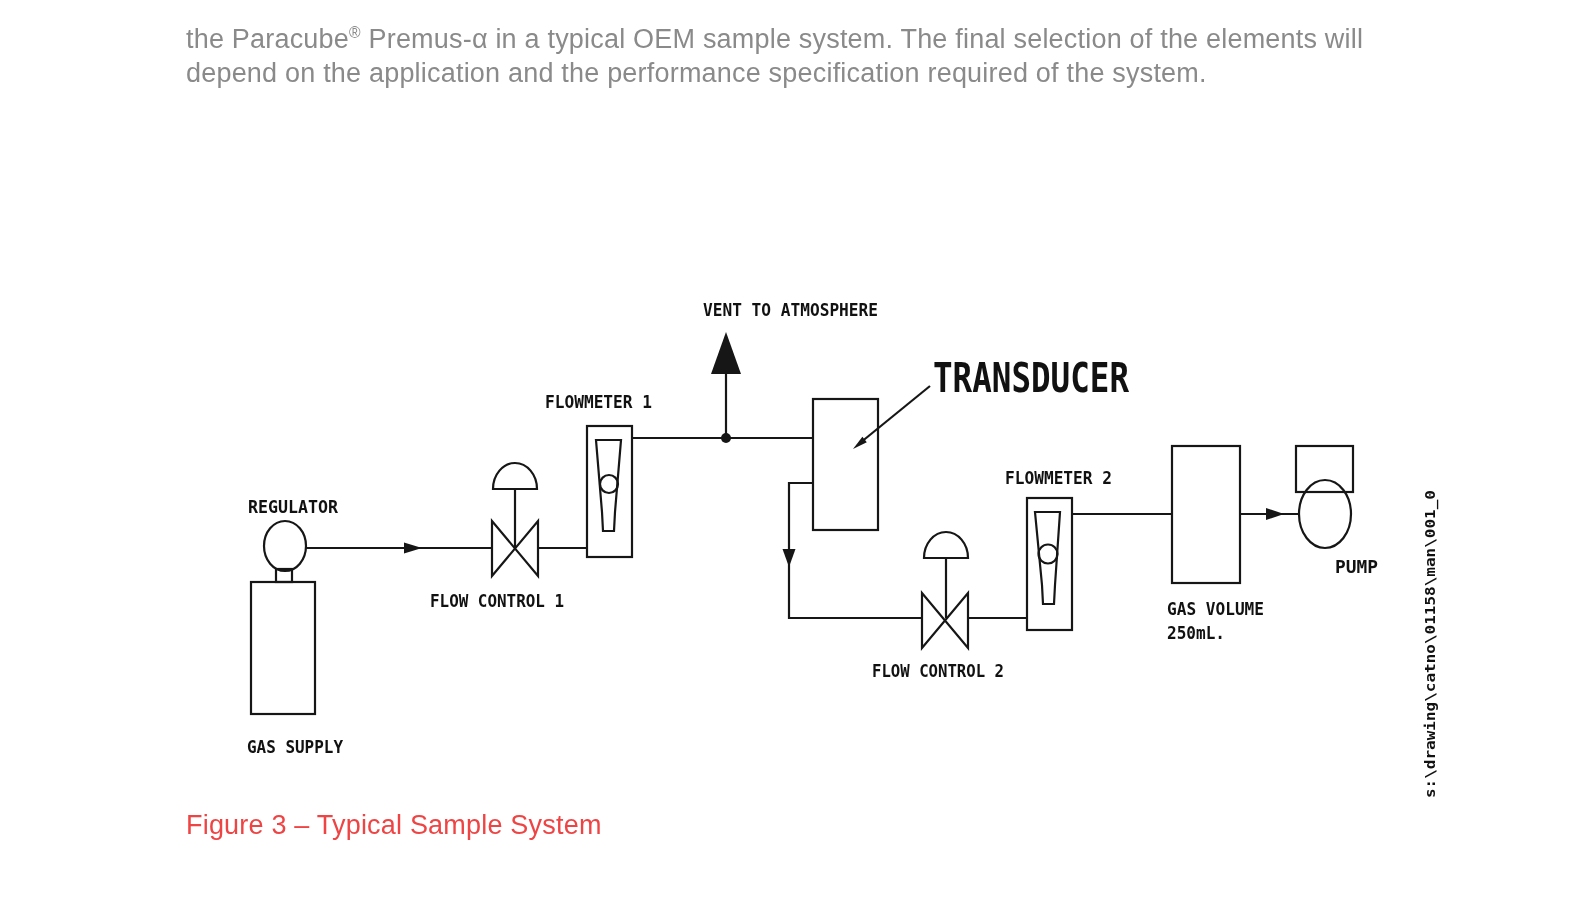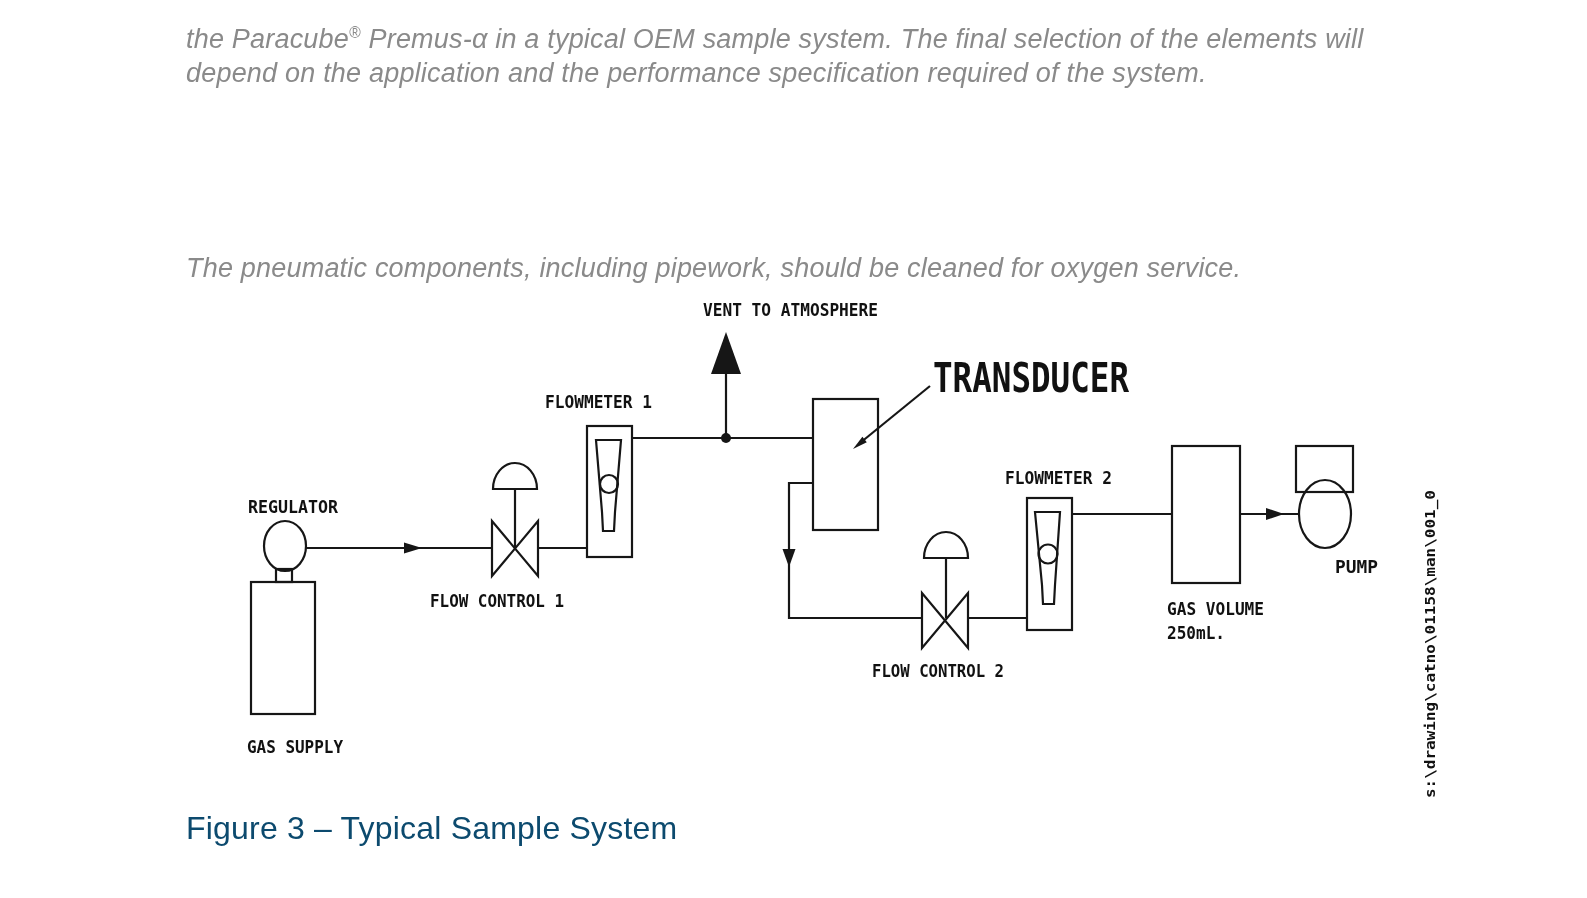--- a/index.html
+++ b/index.html
@@ -12,49 +12,47 @@
     font-family: "Liberation Sans", sans-serif;
   }
   .para {
     position: absolute;
     left: 186px;
     width: 1212px;
     font-size: 27px;
     line-height: 33.5px;
     color: #8a8a8a;
     letter-spacing: 0.2px;
-    font-style: italic;
   }
   .para sup { font-size: 0.58em; line-height: 0; }
   .caption {
     position: absolute;
     left: 186px;
     top: 810px;
-    font-size: 32px;
-    color: #0c4a6e;
+    font-size: 27px;
+    color: #ef4444;
     letter-spacing: 0.2px;
   }
   svg.diagram { position: absolute; left: 0; top: 0; }
   .cad-line { stroke: #161616; stroke-width: 2.2; fill: none; }
   .cad-fill { fill: #161616; stroke: none; }
   .cad-text {
     font-family: "DejaVu Sans Mono", monospace;
     font-weight: bold;
     fill: #111111;
   }
 </style>
 </head>
 <body>
 
 <div class="page">
 
   <p class="para" style="top:-4px"><span>the Paracube</span><sup>®</sup><span> Premus-α in a typical OEM sample system. The final selection of the elements will depend on the application and the performance specification required of the system.</span></p>
 
 
-  <p class="para" style="top:225px">The pneumatic components, including pipework, should be cleaned for oxygen service.</p>
 
   <svg class="diagram" width="1587" height="898" viewBox="0 0 1587 898" xmlns="http://www.w3.org/2000/svg">
 
     <g>
       <rect class="cad-line" x="251" y="582" width="64" height="132"></rect>
       <rect class="cad-line" x="276" y="569" width="16" height="13"></rect>
       <ellipse class="cad-line" cx="285" cy="546" rx="21" ry="25"></ellipse>
     </g>
     <text class="cad-text" x="248" y="513" font-size="18" textLength="90" lengthAdjust="spacingAndGlyphs">REGULATOR</text>
     <text class="cad-text" x="247" y="753" font-size="18" textLength="96" lengthAdjust="spacingAndGlyphs">GAS SUPPLY</text>

